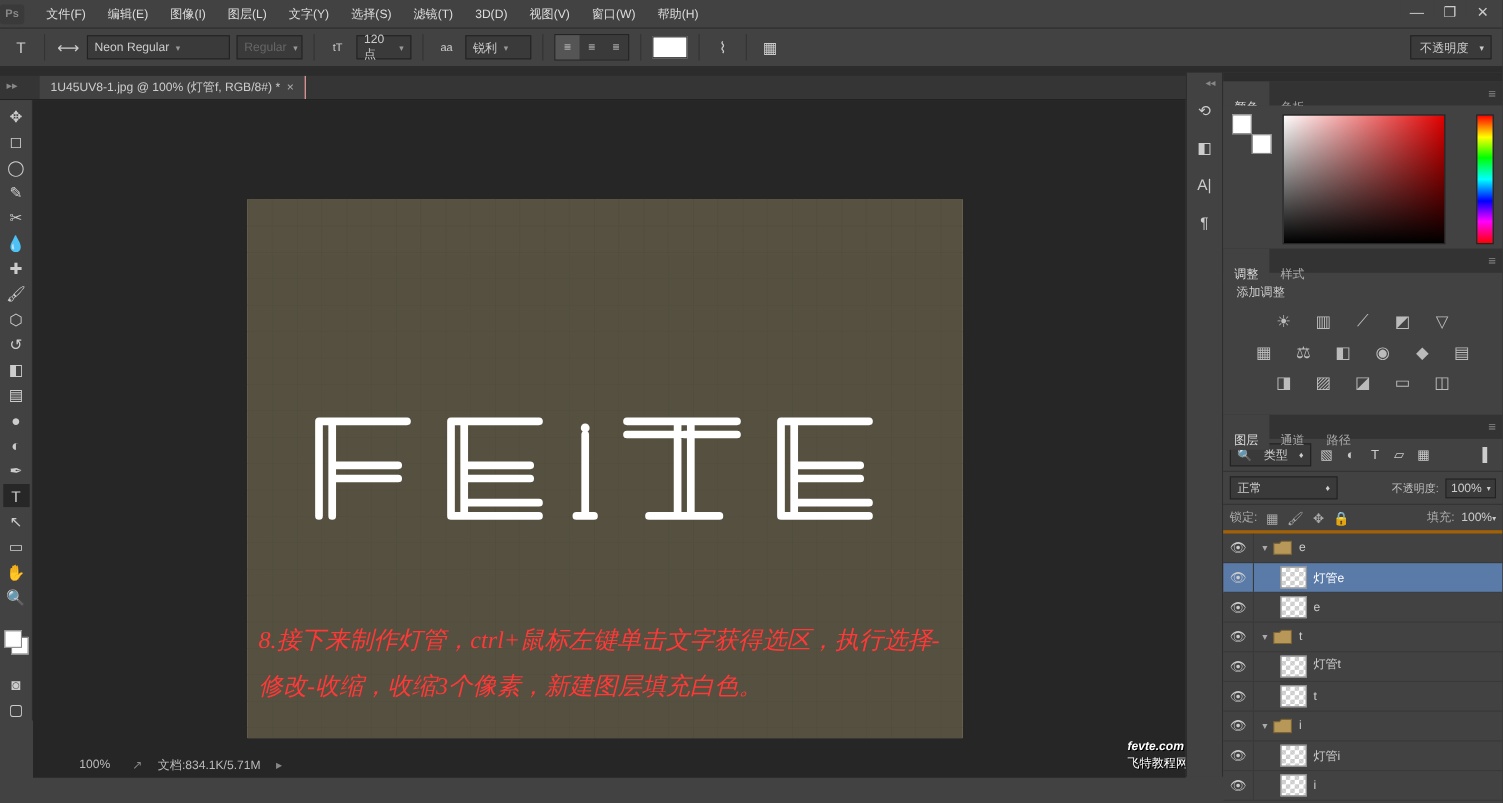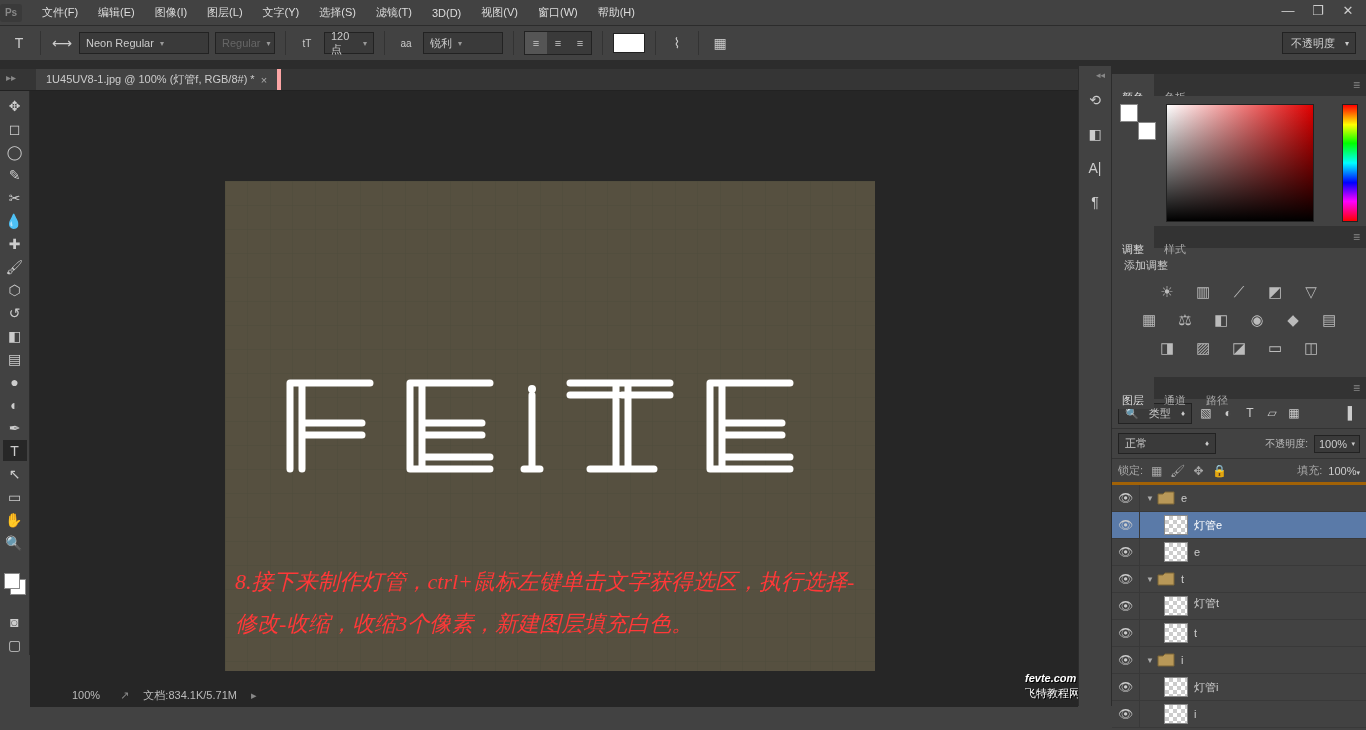--- a/index.html
+++ b/index.html
@@ -14,33 +14,33 @@
 
 
 .options-bar { height: 36px; background: #424242; border-top: 1px solid #2c2c2c; border-bottom: 1px solid #2c2c2c; display: flex; align-items: center; padding: 0 8px; gap: 6px; }
 .opt-icon { width: 22px; height: 22px; display: flex; align-items: center; justify-content: center; color: #ccc; font-size: 14px; }
 .opt-sep { width: 1px; height: 24px; background: #333; margin: 0 4px; }
 .dropdown { background: #3a3a3a; border: 1px solid #222; height: 22px; display: flex; align-items: center; padding: 0 6px; color: #ccc; position: relative; }
 .dropdown .dd-arrow { margin-left: 6px; font-size: 8px; color: #999; }
 .font-name { width: 130px; }
 .font-style { width: 60px; color: #666; }
 .font-size { width: 50px; }
-.aa-dd { width: 80px; }
+.aa-dd { width: 60px; }
 .align-group { display: flex; border: 1px solid #222; }
 .align-group div { width: 22px; height: 22px; display: flex; align-items: center; justify-content: center; background: #3a3a3a; }
 .align-group div.active { background: #555; }
 .color-swatch { width: 32px; height: 20px; background: #fff; border: 1px solid #222; }
 .workspace-dd { position: absolute; right: 10px; background: #3a3a3a; border: 1px solid #222; padding: 2px 20px 2px 8px; height: 22px; display: flex; align-items: center; }
 .workspace-dd .dd-arrow { position: absolute; right: 6px; font-size: 8px; }
 
 .stripe-top, .stripe-bottom { height: 8px; background: #2c2c2c; }
 
 
 .tab-bar { height: 22px; background: #353535; display: flex; padding-left: 36px; border-bottom: 1px solid #222; position: relative; }
-.tab { background: #424242; padding: 3px 10px; color: #ccc; display: flex; align-items: center; gap: 6px; border-right: 4px solid #fca5a5; font-size: 11px; }
+.tab { background: #424242; padding: 3px 10px; color: #ccc; display: flex; align-items: center; gap: 6px; border-right: 1px solid #fca5a5; font-size: 11px; }
 .tab .close { font-size: 11px; color: #aaa; }
 .mini-collapse { position: absolute; left: 6px; top: 3px; color: #888; font-size: 10px; }
 
 
 .tools { position: absolute; left: 0; top: 91px; width: 30px; background: #424242; display: flex; flex-direction: column; align-items: center; padding-top: 4px; gap: 2px; border-right: 1px solid #2c2c2c; }
 .tool { width: 24px; height: 21px; display: flex; align-items: center; justify-content: center; color: #ccc; cursor: default; position: relative; font-size: 14px; }
 .tool.active { background: #272727; }
 .tool.active::after { content: ''; position: absolute; left: 0; top: 0; bottom: 0; width: 2px; }
 .color-tool { width: 26px; height: 26px; position: relative; margin-top: 6px; }
 .color-tool .fg { position: absolute; width: 16px; height: 16px; background: #fff; border: 1px solid #888; left: 2px; top: 2px; z-index: 2; }

